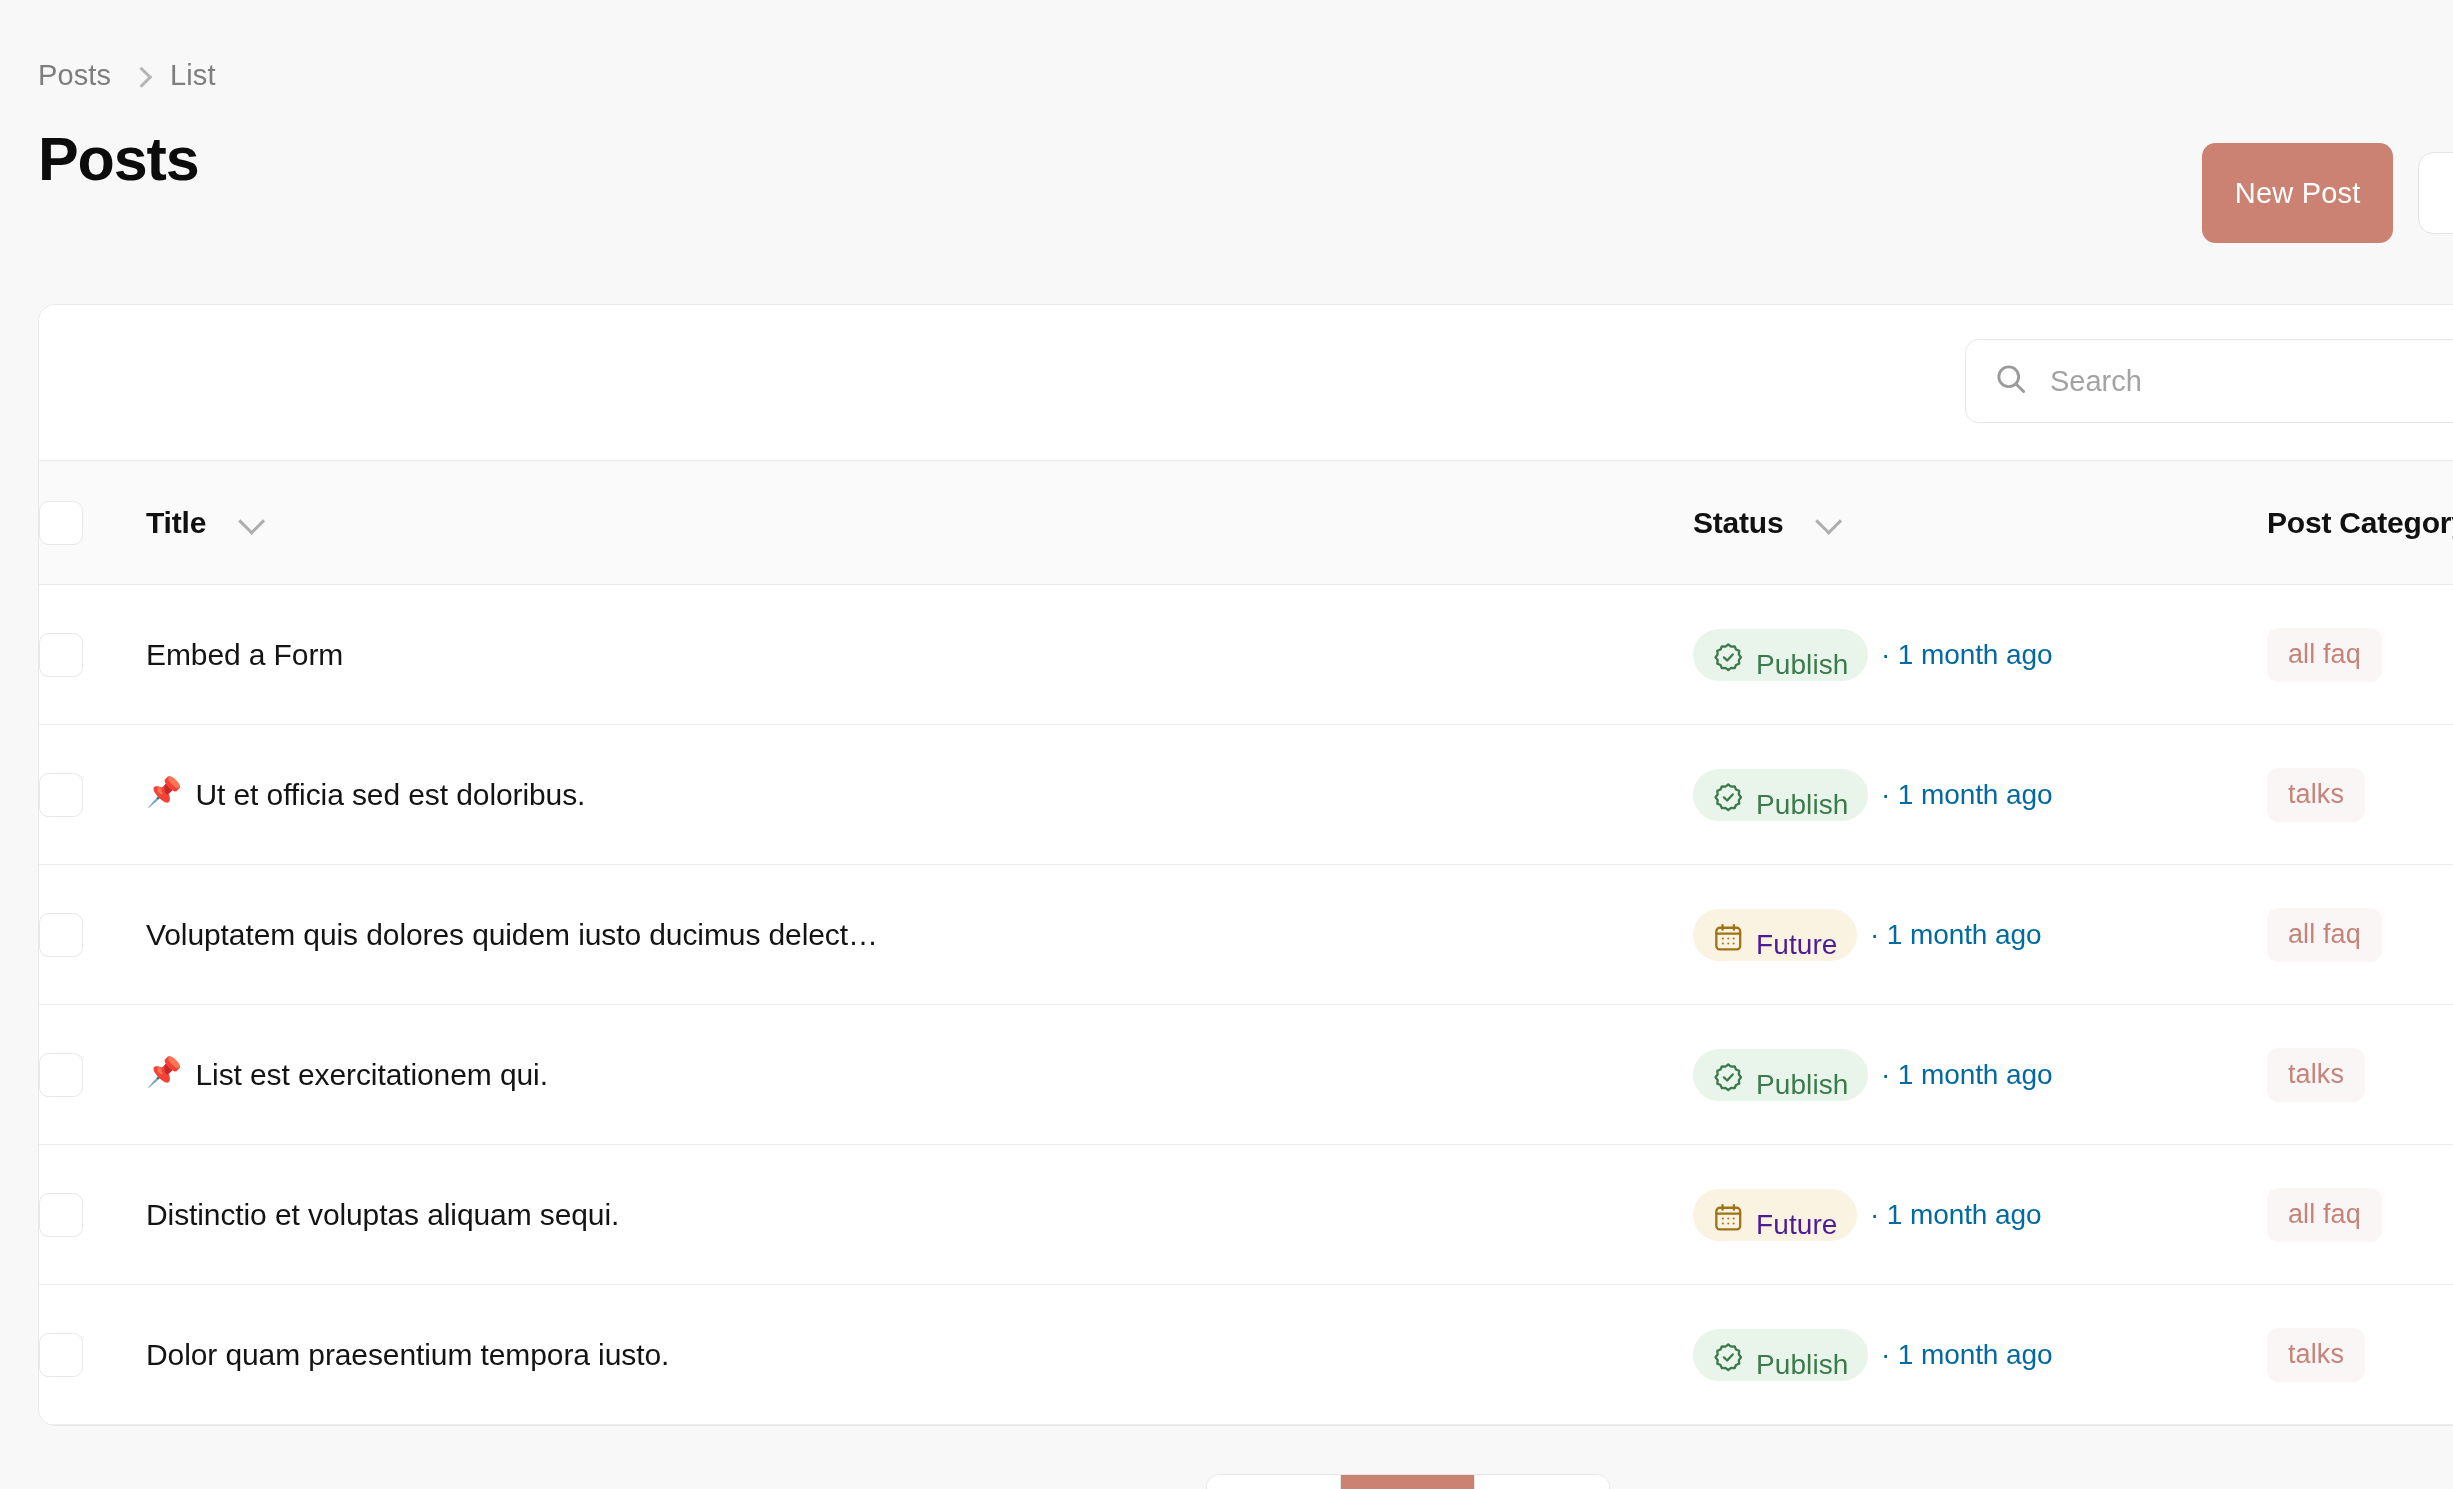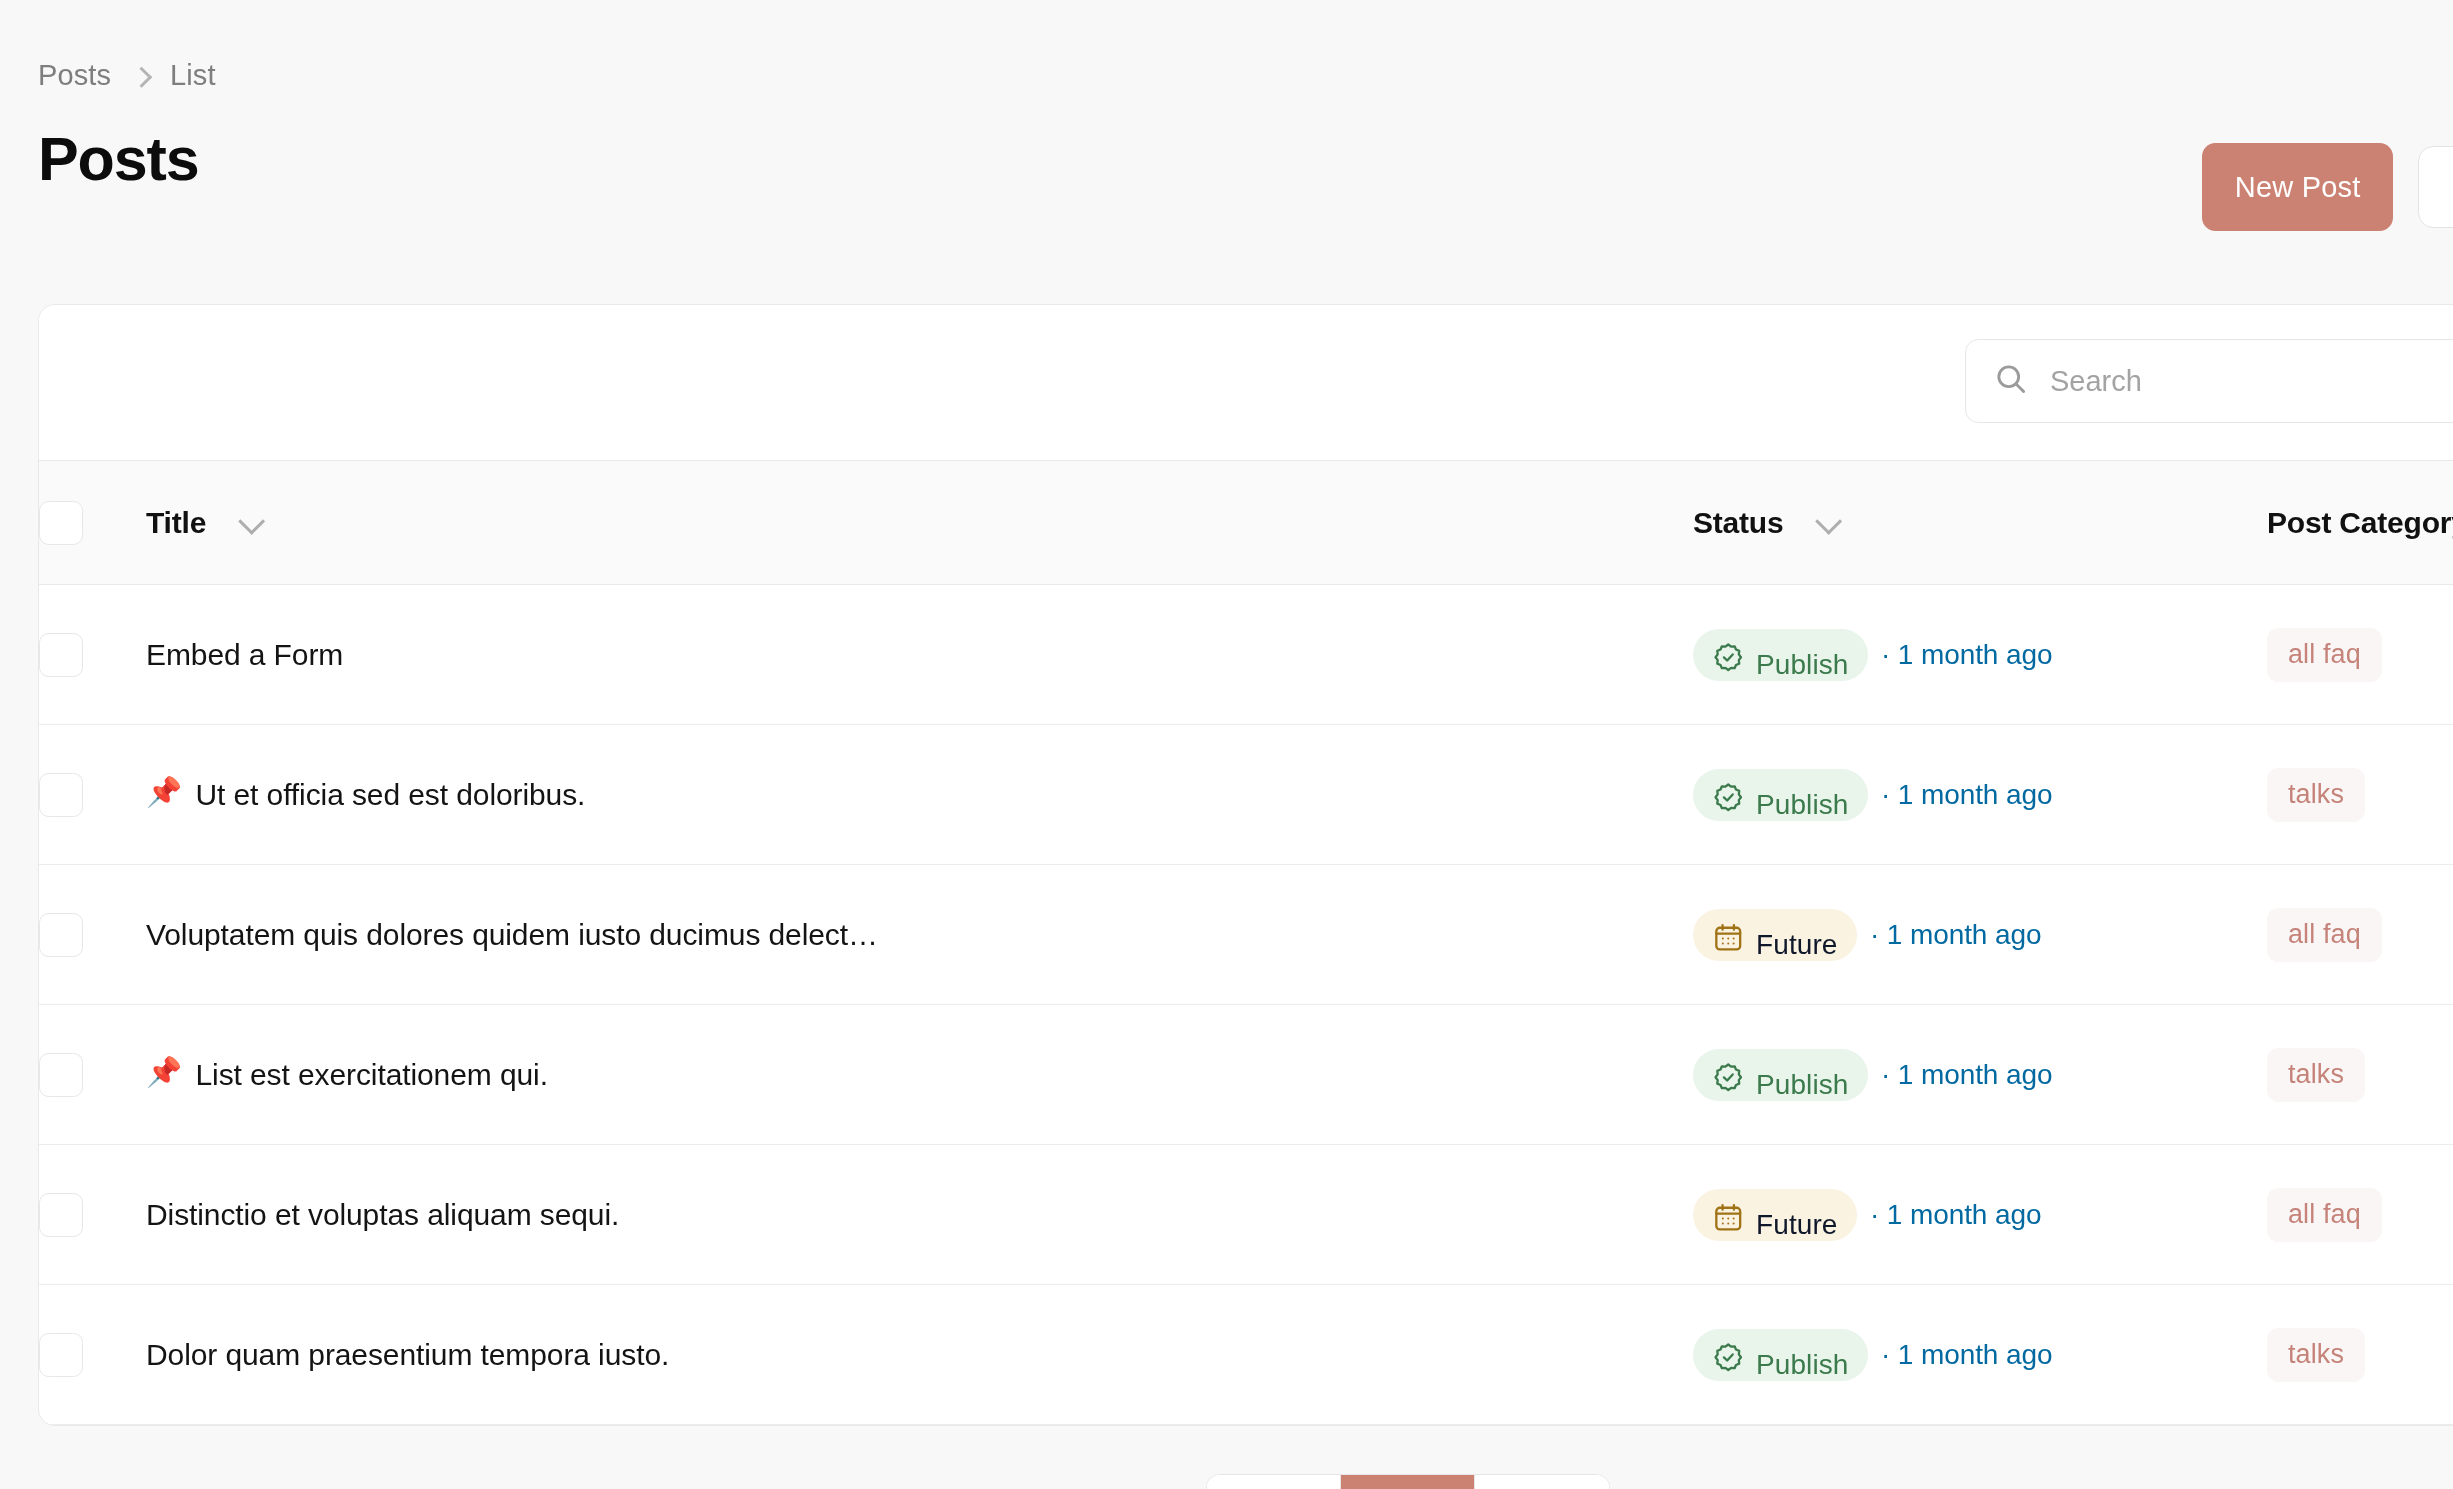--- a/index.html
+++ b/index.html
@@ -80,21 +80,21 @@
   }
   .btn-primary {
     background: #cc8272;
     color: #ffffff;
     border: none;
     border-radius: 13.4px;
     font-size: 29px;
     font-family: "Liberation Sans", sans-serif;
     font-weight: 400;
     padding: 0 32.5px;
-    height: 88px;
+    height: 100px;
     line-height: 82px;
     cursor: pointer;
     white-space: nowrap;
     letter-spacing: 0.2px;
   }
   .btn-ghost-square {
     width: 82px;
     height: 82px;
     background: #ffffff;
     border: 1.4px solid #e3e3e3;
@@ -229,21 +229,21 @@
     display: inline-flex;
     align-items: flex-end;
     gap: 11.5px;
     height: 52px;
     padding: 0 19px;
     border-radius: 26px;
     font-size: 28px;
     letter-spacing: 0.1px;
   }
   .badge.publish { background: #e9f5ea; color: #3b7a4c; }
-  .badge.future  { background: #fbf3e2; color: #0f172a; }
+  .badge.future  { background: #fbf3e2; color: #4c1d95; }
   .ago { font-size: 28px; color: #0369a1; letter-spacing: -0.1px; }
 
   .cat-tag {
     display: inline-flex;
     align-items: center;
     justify-content: center;
     height: 54px;
     padding: 0 21px;
     border-radius: 11.5px;
     background: #faf6f5;

